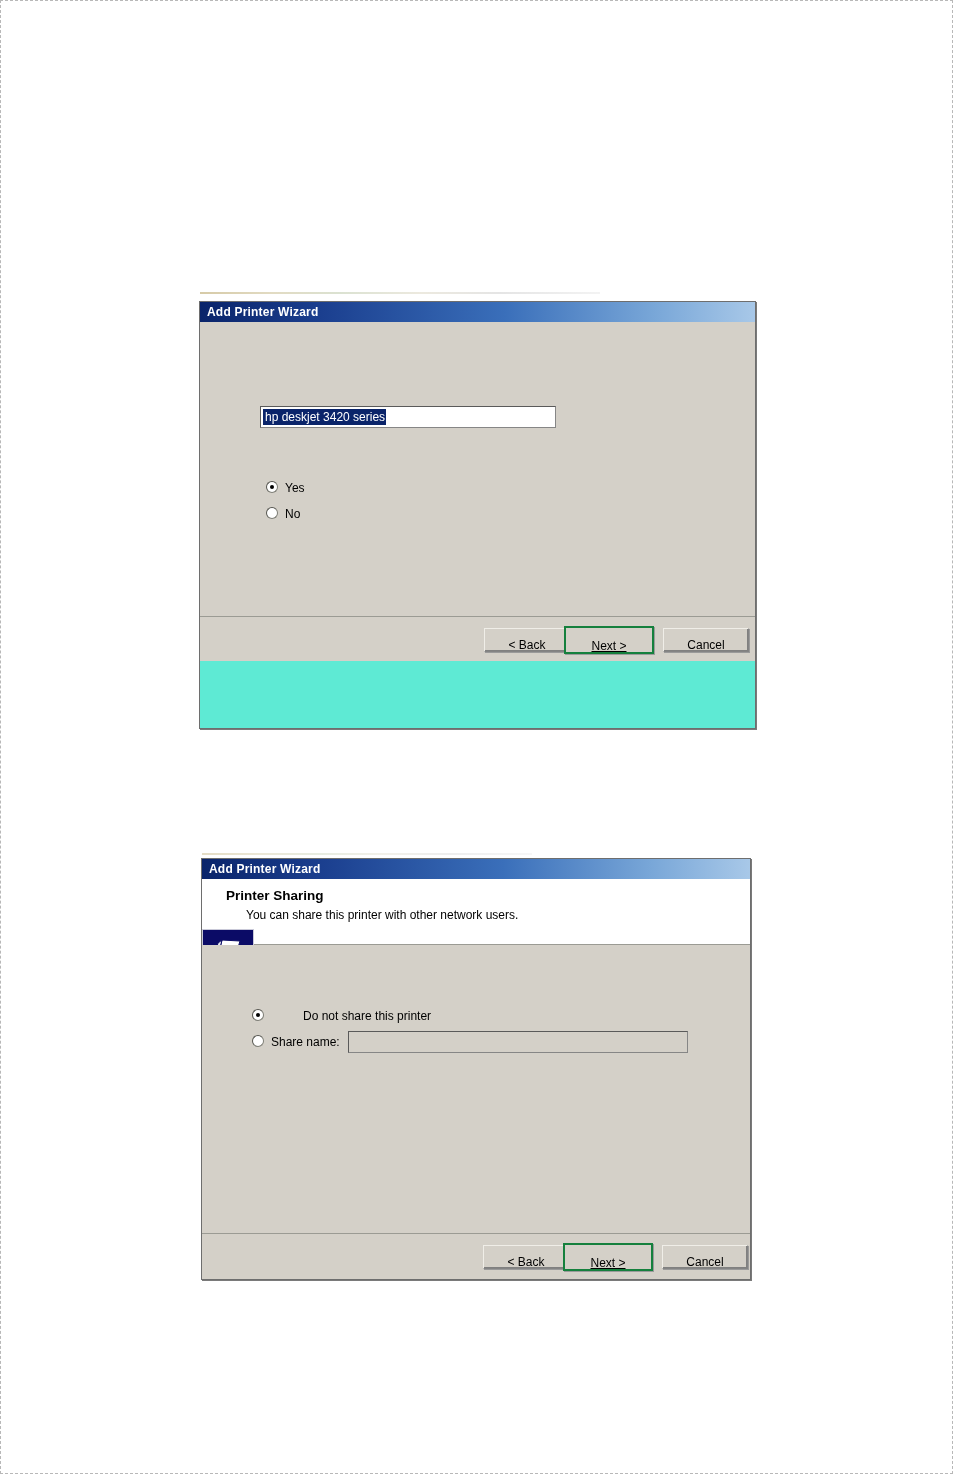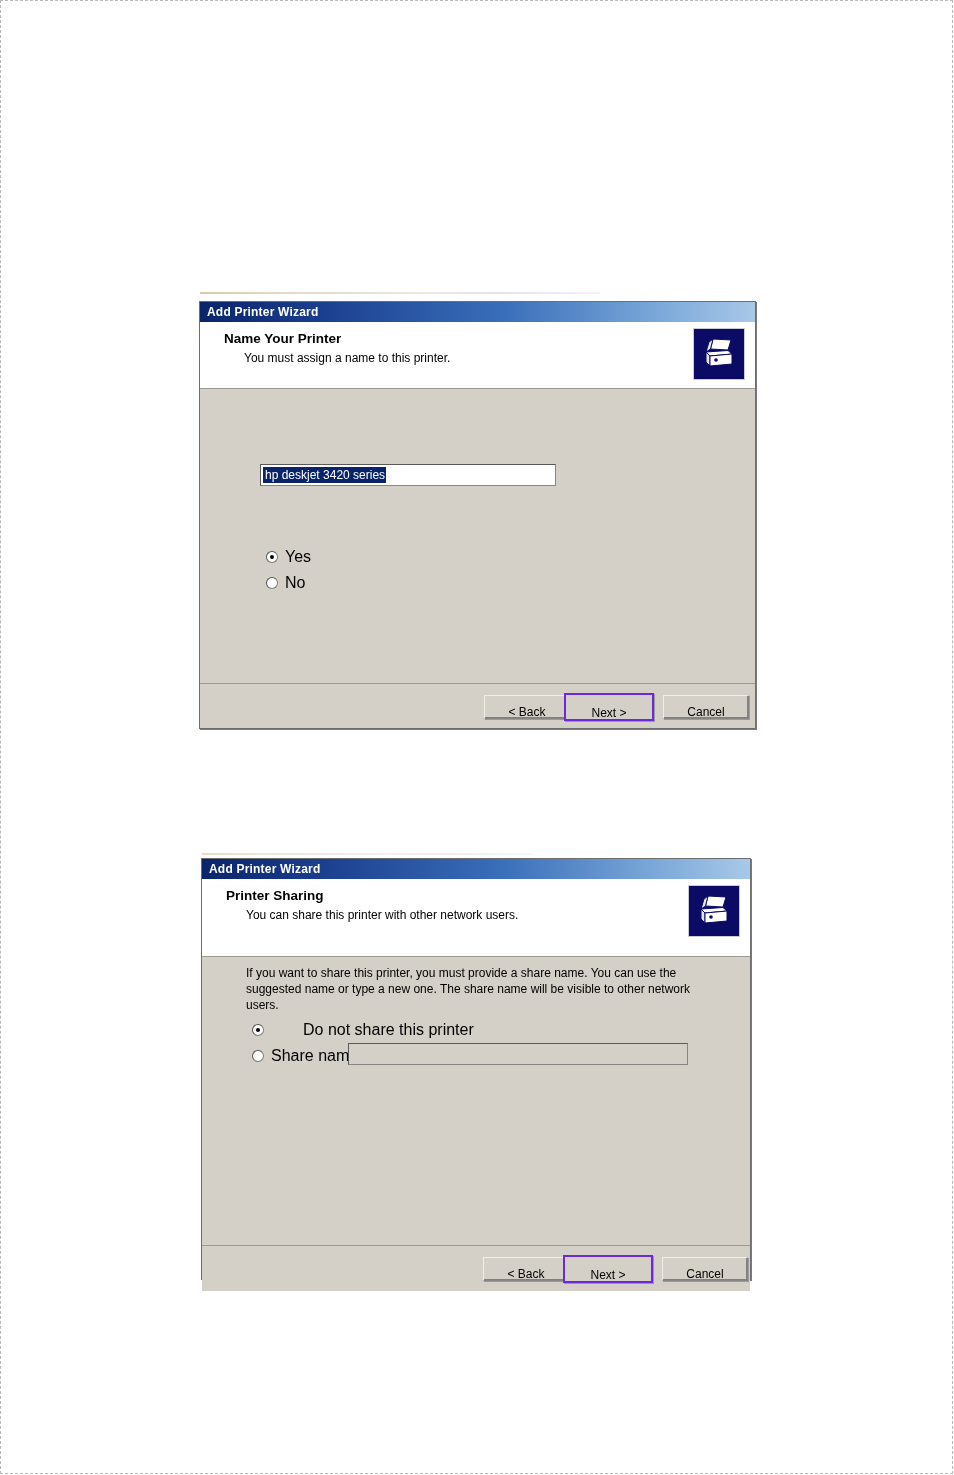--- a/index.html
+++ b/index.html
@@ -128,22 +128,21 @@
     background: #0a246a;
     color: #ffffff;
     padding: 1px 1px 1px 2px;
     font-size: 12px;
     white-space: nowrap;
   }
 
   
   .radio-row {
     display: flex;
-    align-items: center;
-    font-size: 16px;
+    font-size: 12px;
     color: #000;
   }
   .radio {
     width: 12px; height: 12px;
     border-radius: 50%;
     background: #ffffff;
     border: 1px solid #7e7e76;
     border-top-color: #55554f;
     border-left-color: #55554f;
     box-sizing: border-box;
@@ -177,62 +176,44 @@
     box-shadow: inset -1px -1px 0 #808080, 1px 1px 0 #9a9a9a;
     box-sizing: border-box;
     font-size: 12px;
     color: #000;
     display: flex;
     align-items: flex-end;
     justify-content: center;
     line-height: 1;
   }
   .btn.default {
-    border: 2px solid #6d28d9;
+    border: 2px solid #15803d;
     box-shadow: 1px 1px 0 #9a9a9a;
+    text-decoration: underline;
   }
 </style>
 </head>
 <body>
 
 <div class="page-border"></div>
 
 <div class="scan-line" style="left:200px; top:292px; width:400px;"></div>
 
 <div class="dialog" style="left:199px; top:301px; width:557px; height:428px;">
 
   <div class="titlebar">
     <span class="titlebar-text">Add Printer Wizard</span>
   </div>
 
-  <div class="dlg-header" style="height:67px;">
-    <div class="dlg-header-text">
-      <div class="dlg-title">Name Your Printer</div>
-      <div class="dlg-subtitle">You must assign a name to this printer.</div>
-    </div>
-    <div class="printer-badge">
-      <svg width="36" height="34" viewBox="0 0 36 34" aria-hidden="true">
-
-        <path d="M12 2 L30 3 L27 13 L9.5 12 Z" fill="#ffffff" stroke="#0b0b66" stroke-width="1"></path>
-        <path d="M12 2 L9.5 12 L5 15 L8 5 Z" fill="#e8e8f2" stroke="#0b0b66" stroke-width="1"></path>
-
-        <path d="M5 15 L27 13.5 L31 17 L9 19 Z" fill="#ffffff" stroke="#0b0b66" stroke-width="1"></path>
-
-        <path d="M5 15 L9 19 L9 29 L5 25 Z" fill="#e4e4ef" stroke="#0b0b66" stroke-width="1"></path>
-        <path d="M9 19 L31 17 L31 27 L9 29 Z" fill="#ffffff" stroke="#0b0b66" stroke-width="1"></path>
-        <circle cx="15" cy="23" r="1.8" fill="#0b0b66"></circle>
-      </svg>
-    </div>
-  </div>
 
   <div class="dlg-body" style="height:294px;">
 
     <div class="field-label" style="position:absolute; left:64px; top:68px;">Printer name:</div>
 
-    <div class="text-input" style="position:absolute; left:60px; top:75px; width:296px; height:22px;">
+    <div class="text-input" style="position:absolute; left:60px; top:84px; width:296px; height:22px;">
       <span class="sel-text">hp deskjet 3420 series</span>
     </div>
 
 
     <div class="radio-row" style="position:absolute; left:66px; top:159px;">
       <span class="radio checked"></span>
       <span>Yes</span>
     </div>
 
     <div class="radio-row" style="position:absolute; left:66px; top:185px;">
@@ -255,39 +236,38 @@
 </div>
 
 <div class="scan-line" style="left:202px; top:853px; width:330px; opacity:.5;"></div>
 
 <div class="dialog" style="left:201px; top:858px; width:550px; height:422px;">
 
   <div class="titlebar">
     <span class="titlebar-text">Add Printer Wizard</span>
   </div>
 
-  <div class="dlg-header" style="height:78px;">
+  <div class="dlg-header" style="height:66px;flex-direction:column;">
     <div class="dlg-header-text">
       <div class="dlg-title">Printer Sharing</div>
       <div class="dlg-subtitle">You can share this printer with other network users.</div>
     </div>
     <div class="printer-badge">
       <svg width="36" height="34" viewBox="0 0 36 34" aria-hidden="true">
         <path d="M12 2 L30 3 L27 13 L9.5 12 Z" fill="#ffffff" stroke="#0b0b66" stroke-width="1"></path>
         <path d="M12 2 L9.5 12 L5 15 L8 5 Z" fill="#e8e8f2" stroke="#0b0b66" stroke-width="1"></path>
         <path d="M5 15 L27 13.5 L31 17 L9 19 Z" fill="#ffffff" stroke="#0b0b66" stroke-width="1"></path>
         <path d="M5 15 L9 19 L9 29 L5 25 Z" fill="#e4e4ef" stroke="#0b0b66" stroke-width="1"></path>
         <path d="M9 19 L31 17 L31 27 L9 29 Z" fill="#ffffff" stroke="#0b0b66" stroke-width="1"></path>
         <circle cx="15" cy="23" r="1.8" fill="#0b0b66"></circle>
       </svg>
     </div>
   </div>
 
   <div class="dlg-body" style="height:288px;">
-    <div class="para" style="position:absolute; left:44px; top:9px; width:448px;">If you want to share this printer, you must provide a share name. You can use the suggested name or type a new one. The share name will be visible to other network users.</div>
 
     <div class="radio-row" style="position:absolute; left:50px; top:64px;gap:32px;">
       <span class="radio checked"></span>
       <span>Do not share this printer</span>
     </div>
 
     <div class="radio-row" style="position:absolute; left:50px; top:90px;">
       <span class="radio"></span>
       <span>Share name:</span>
     </div>

